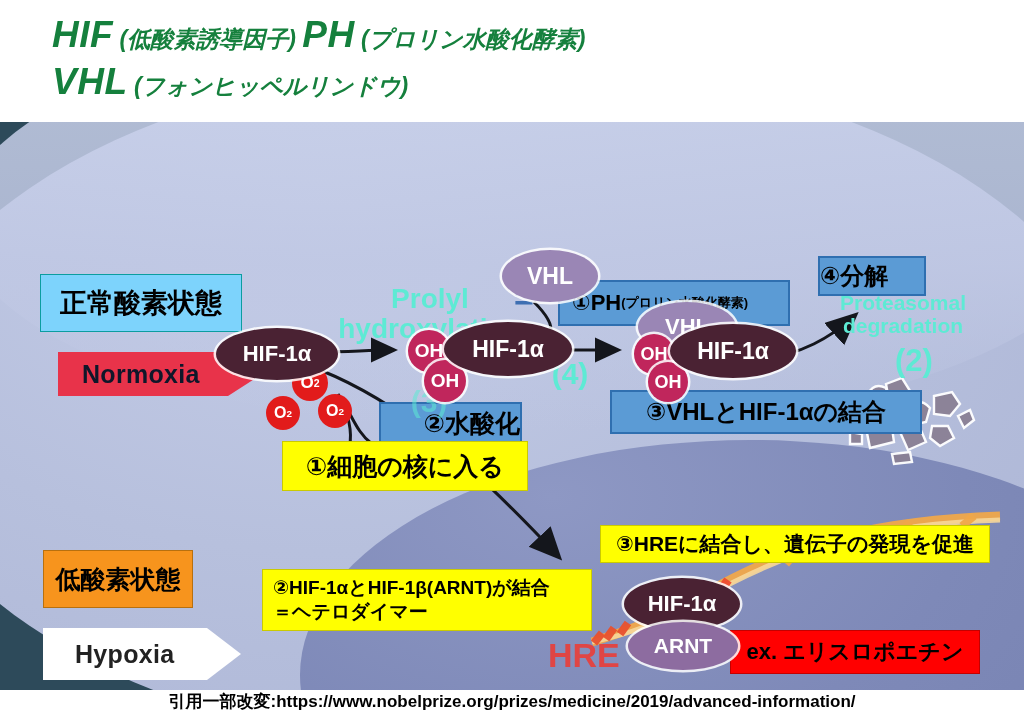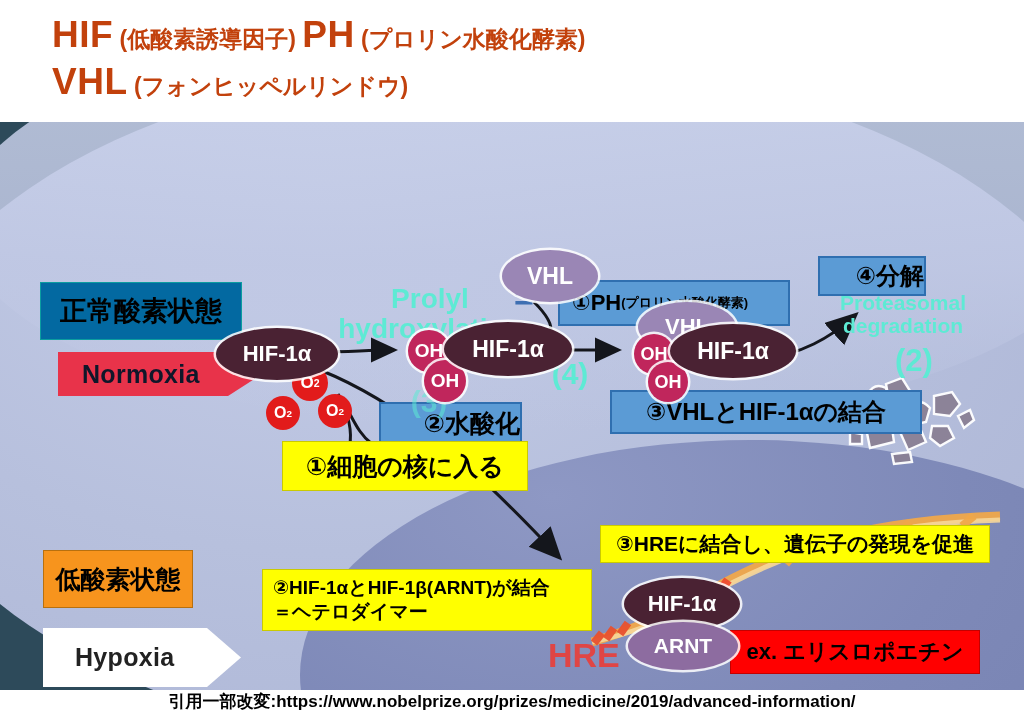--- a/index.html
+++ b/index.html
@@ -9,21 +9,21 @@
     font-family: "Liberation Sans", "DejaVu Sans", sans-serif;
     overflow: hidden;
   }
   #page { position: relative; width:1024px; height:724px; background:#fff; }
 
   
   .title-block {
     position:absolute; left:0; top:0; width:1024px; height:120px;
     background:#ffffff; padding:14px 0 0 52px;
   }
-  .title-line { white-space:nowrap; line-height:1.15; color:#c2410c; }
+  .title-line { white-space:nowrap; line-height:1.15; color:#15803d;font-style:italic; }
   .t-big { font-size:37px; font-weight:bold; letter-spacing:.5px; }
   .t-ja { font-size:23px; font-weight:bold; }
   .title-line.l2 { margin-top:4px; }
 
   
   .figure {
     position:absolute; left:0; top:122px; width:1024px; height:568px;
     background:#2d4a5a; overflow:hidden;
   }
   
@@ -41,21 +41,21 @@
   }
   
   .nucleus {
     position:absolute; left:300px; top:318px; width:900px; height:470px;
     border-radius:50%/50%;
     background: radial-gradient(ellipse at 28% 12%, #8e98c4 0%, #7e89b8 45%, #737ead 100%);
   }
 
   
   .box { position:absolute; display:flex; align-items:center; font-weight:bold; color:#000; }
-  .box-cyan  { background:#0369a1; border:1px solid #0b9da0;margin-top:8px; }
+  .box-cyan  { background:#7dd3fc; border:1px solid #0b9da0; }
   .box-orange{ background:#f7941d; border:1px solid #b8700e; }
   .box-blue  { background:#5b9bd5; border:2px solid #2f6fb0; }
   .box-yellow{ background:#ffff00; border:1px solid #caca00; }
   .box-red   { background:#ff0000; border:1px solid #c30000; }
 
   
   .banner {
     position:absolute; display:flex; align-items:center;
     font-weight:bold; font-size:25px; letter-spacing:.3px;
     clip-path: polygon(0 0, calc(100% - 34px) 0, 100% 50%, calc(100% - 34px) 100%, 0 100%);
@@ -180,39 +180,39 @@
     <div class="box box-cyan" style="left:40px; top:152px; width:202px; height:58px; justify-content:center; font-size:27px;">
       <span>正常酸素状態</span>
     </div>
     <div class="banner banner-red" style="left:40px; top:230px; width:204px; height:44px; padding-left:24px;">
       <span>Normoxia</span>
     </div>
 
     <div class="box box-orange" style="left:43px; top:428px; width:150px; height:58px; justify-content:center; font-size:25px;">
       <span>低酸素状態</span>
     </div>
-    <div class="banner banner-white" style="left:43px; top:506px; width:198px; height:59px; padding-left:32px;">
+    <div class="banner banner-white" style="left:43px; top:506px; width:198px; height:52px; padding-left:32px;">
       <span>Hypoxia</span>
     </div>
 
     <div class="fig-text" style="left:330px; top:162px; width:200px; font-size:28px; white-space:pre-line;">Prolyl
 hydroxylation</div>
 
     <div class="fig-text" style="left:496px; top:158px; width:56px; font-size:34px; color:#3e6fb2;">=</div>
 
     <div class="box box-blue" style="left:558px; top:158px; width:232px; height:46px; padding-left:12px;">
       <span style="font-size:22px;">①PH</span>
         <span style="font-size:13px;">(プロリン水酸化酵素)</span>
     </div>
 
     <div class="box box-blue" style="left:379px; top:280px; width:143px; height:43px; justify-content:flex-end; font-size:25px;">
       <span>②水酸化</span>
     </div>
 
-    <div class="box box-blue" style="left:818px; top:134px; width:108px; height:40px; justify-content:flex-end; font-size:24px;">
+    <div class="box box-blue" style="left:818px; top:134px; width:108px; height:40px; justify-content:flex-start; font-size:24px;">
       <span>④分解</span>
     </div>
 
     <div class="fig-text" style="left:790px; top:170px; width:226px; font-size:21px; white-space:pre-line;">Proteasomal
 degradation</div>
 
     <div class="box box-blue" style="left:610px; top:268px; width:312px; height:44px; justify-content:center; font-size:24px;">
       <span>③VHLとHIF-1αの結合</span>
     </div>
 

